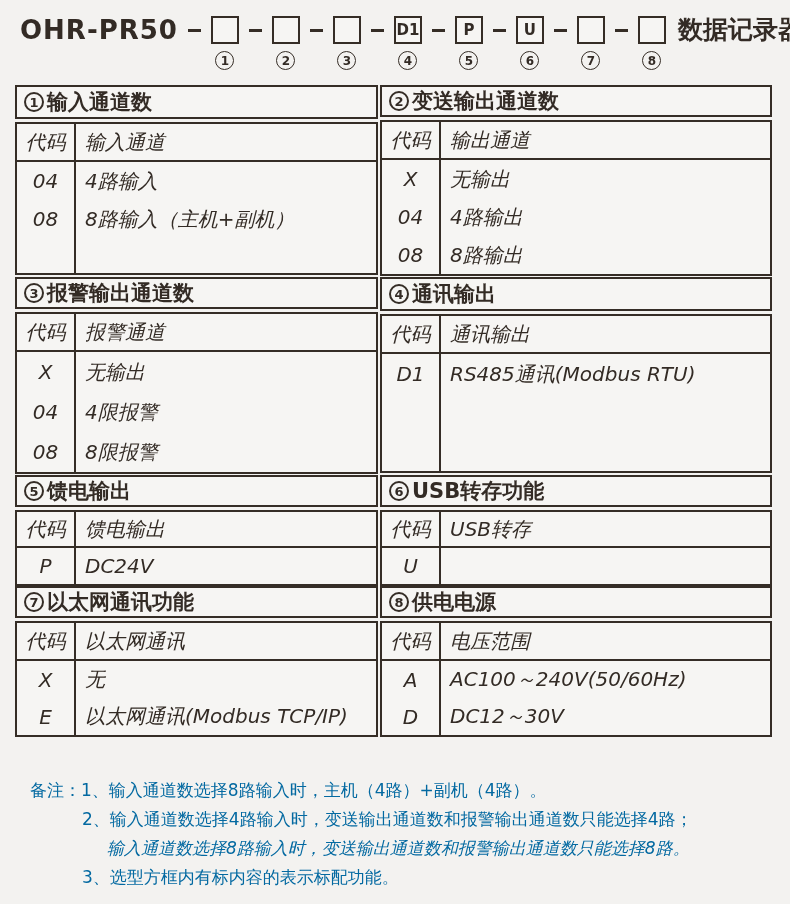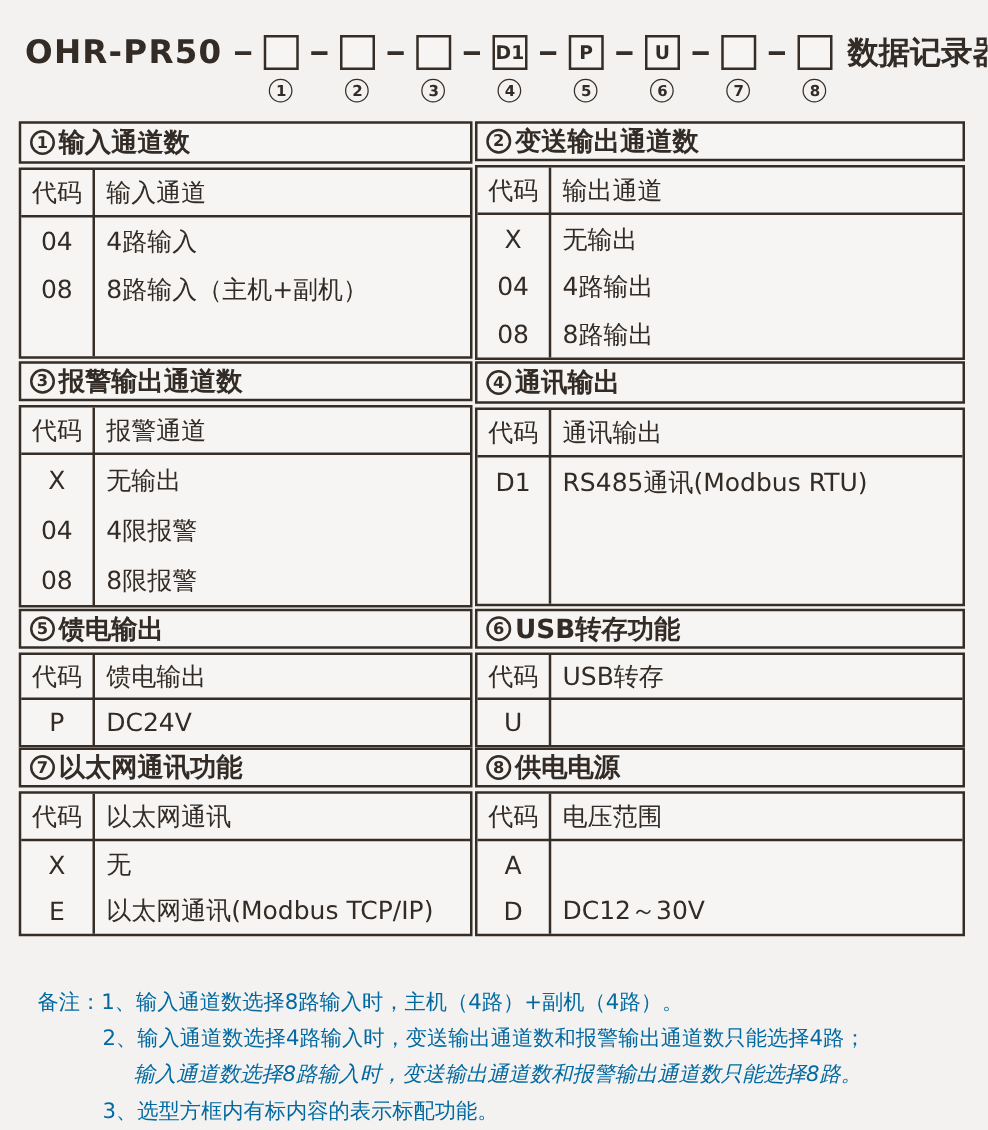--- a/index.html
+++ b/index.html
@@ -7,21 +7,21 @@
   body {
     background:#f3f2f0;
     font-family:"DejaVu Sans","Liberation Sans",sans-serif;
     color:#332b25;
     overflow:hidden;
   }
   
   .model-line {
     display:flex;
     align-items:flex-start;
-    padding:28px 0 0 20px;
+    padding:16px 0 0 20px;
     column-gap:10px;
     white-space:nowrap;
   }
   .model-prefix {
     font-size:26px;
     font-weight:bold;
     letter-spacing:1px;
     line-height:28px;
   }
   .dash {
@@ -84,20 +84,21 @@
     flex:0 0 auto;
     line-height:1;
   }
   .sec-table {
     flex:1;
     border:2px solid #352d26;
     background:#f6f5f3;
     position:relative;
     display:flex; flex-direction:column;
     font-size:20px;
+    font-style:italic;
   }
   .vline { position:absolute; left:57px; top:0; bottom:0; width:2px; background:#352d26; }
   .thead {
     height:38px;
     border-bottom:2px solid #352d26;
     display:flex; align-items:center;
     flex:0 0 auto;
   }
   .tbody { flex:1; display:flex; flex-direction:column; }
   .tr { height:38px; display:flex; align-items:center; flex:0 0 auto; }
@@ -339,20 +340,21 @@
     </div>
     <div class="sec-table">
       <div class="vline"></div>
       <div class="thead">
         <div class="cell-code">代码</div>
         <div class="cell-desc">电压范围</div>
       </div>
       <div class="tbody">
         <div class="tr">
           <div class="cell-code">A</div>
+          <div class="cell-desc">AC100～240V(50/60Hz)</div>
         </div>
         <div class="tr">
           <div class="cell-code">D</div>
           <div class="cell-desc">DC12～30V</div>
         </div>
       </div>
     </div>
   </div>
 
 </div>

